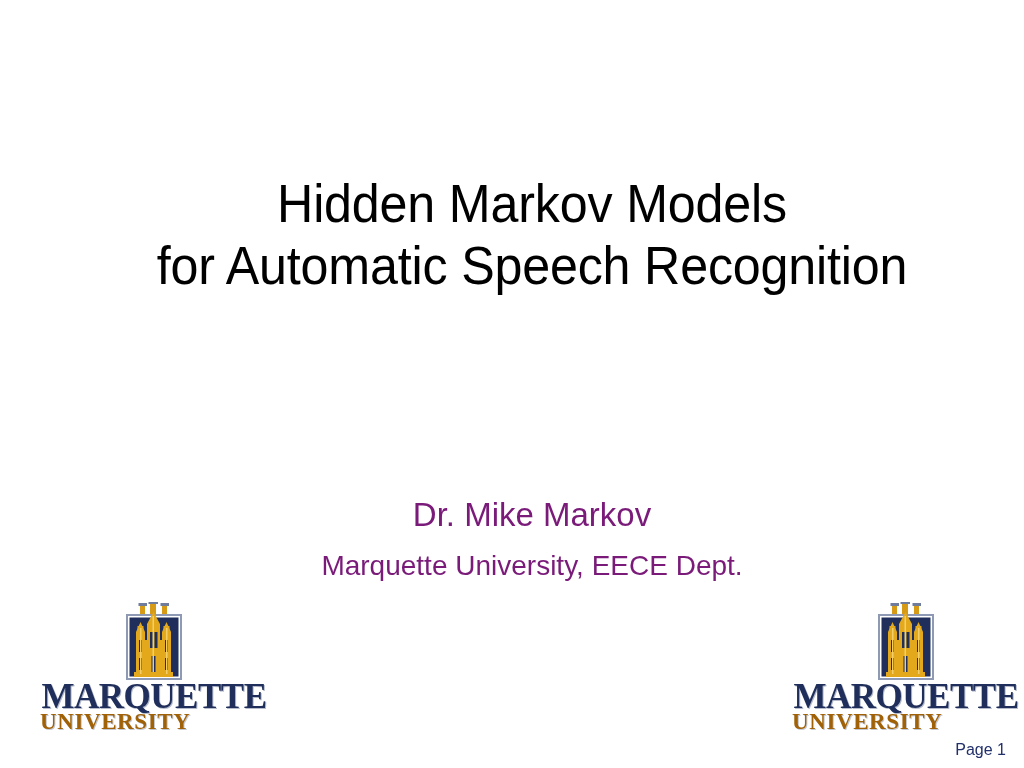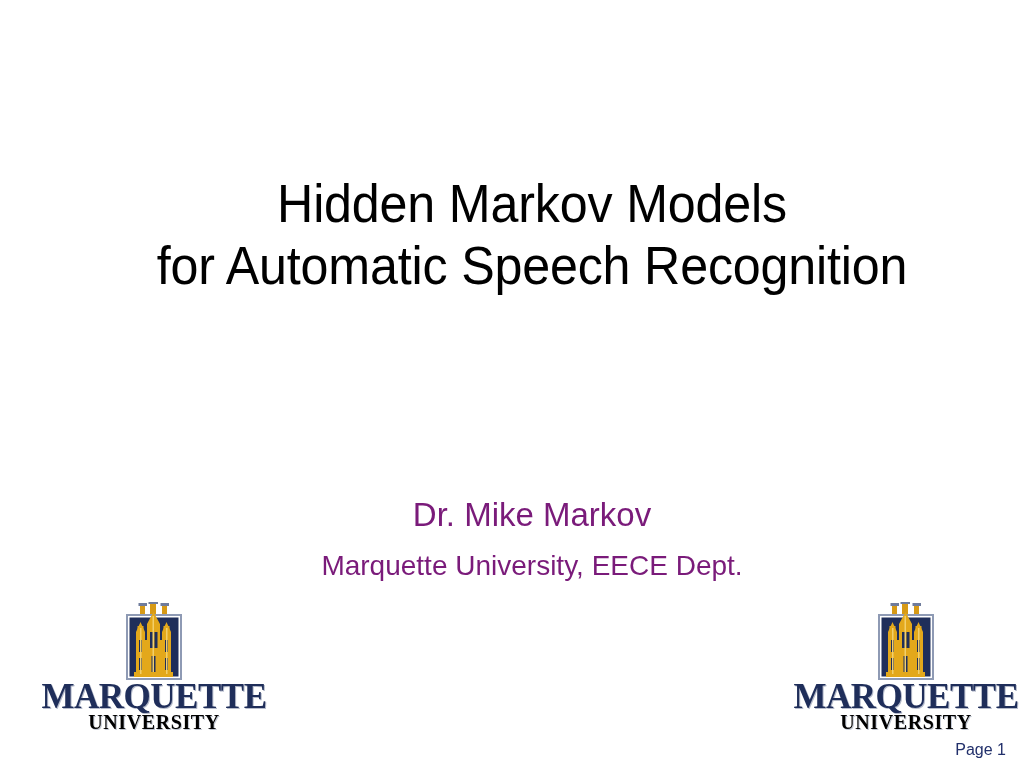--- a/index.html
+++ b/index.html
@@ -102,25 +102,25 @@
     line-height: 34px;
     letter-spacing: -0.5px;
     text-shadow: 1px 1px 0 rgba(120,132,160,0.55);
     white-space: nowrap;
   }
   .logo-subword {
     position: absolute;
     left: 0;
     top: 110px;
     width: 228px;
-    text-align: center;
-    color: #000000;
+    text-align: left;
+    color: #a16207;
     font-family: "Liberation Serif", serif;
     font-weight: 700;
-    font-size: 20px;
+    font-size: 23px;
     line-height: 20px;
     letter-spacing: 0.6px;
     text-shadow: 1px 1px 0 rgba(120,132,160,0.45);
     white-space: nowrap;
   }
 
   
   .page-number {
     position: absolute;
     right: 38px;

